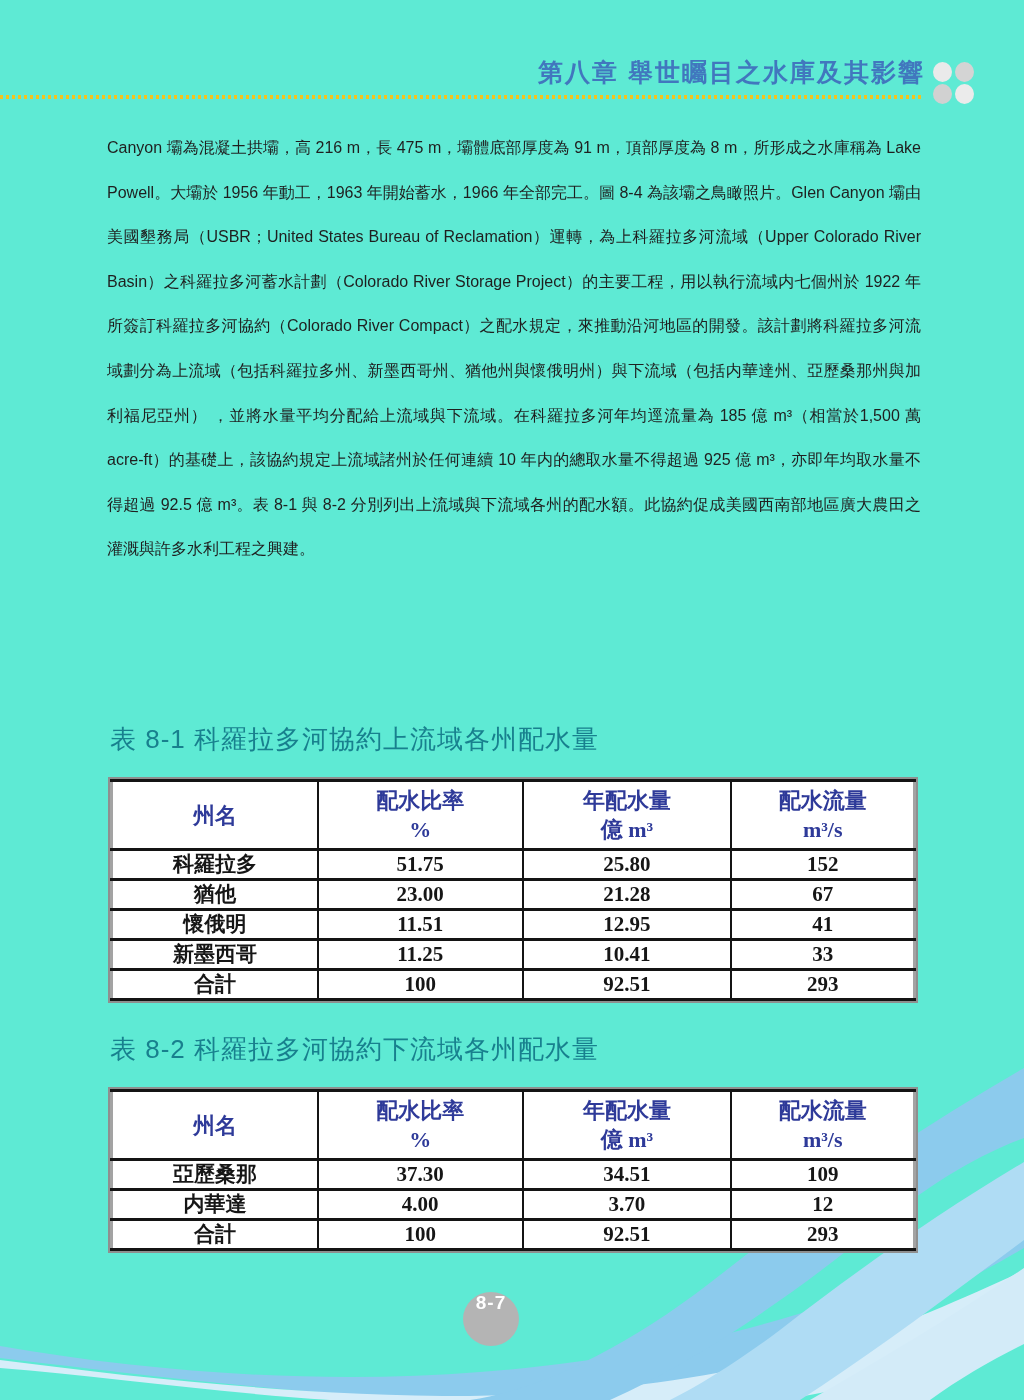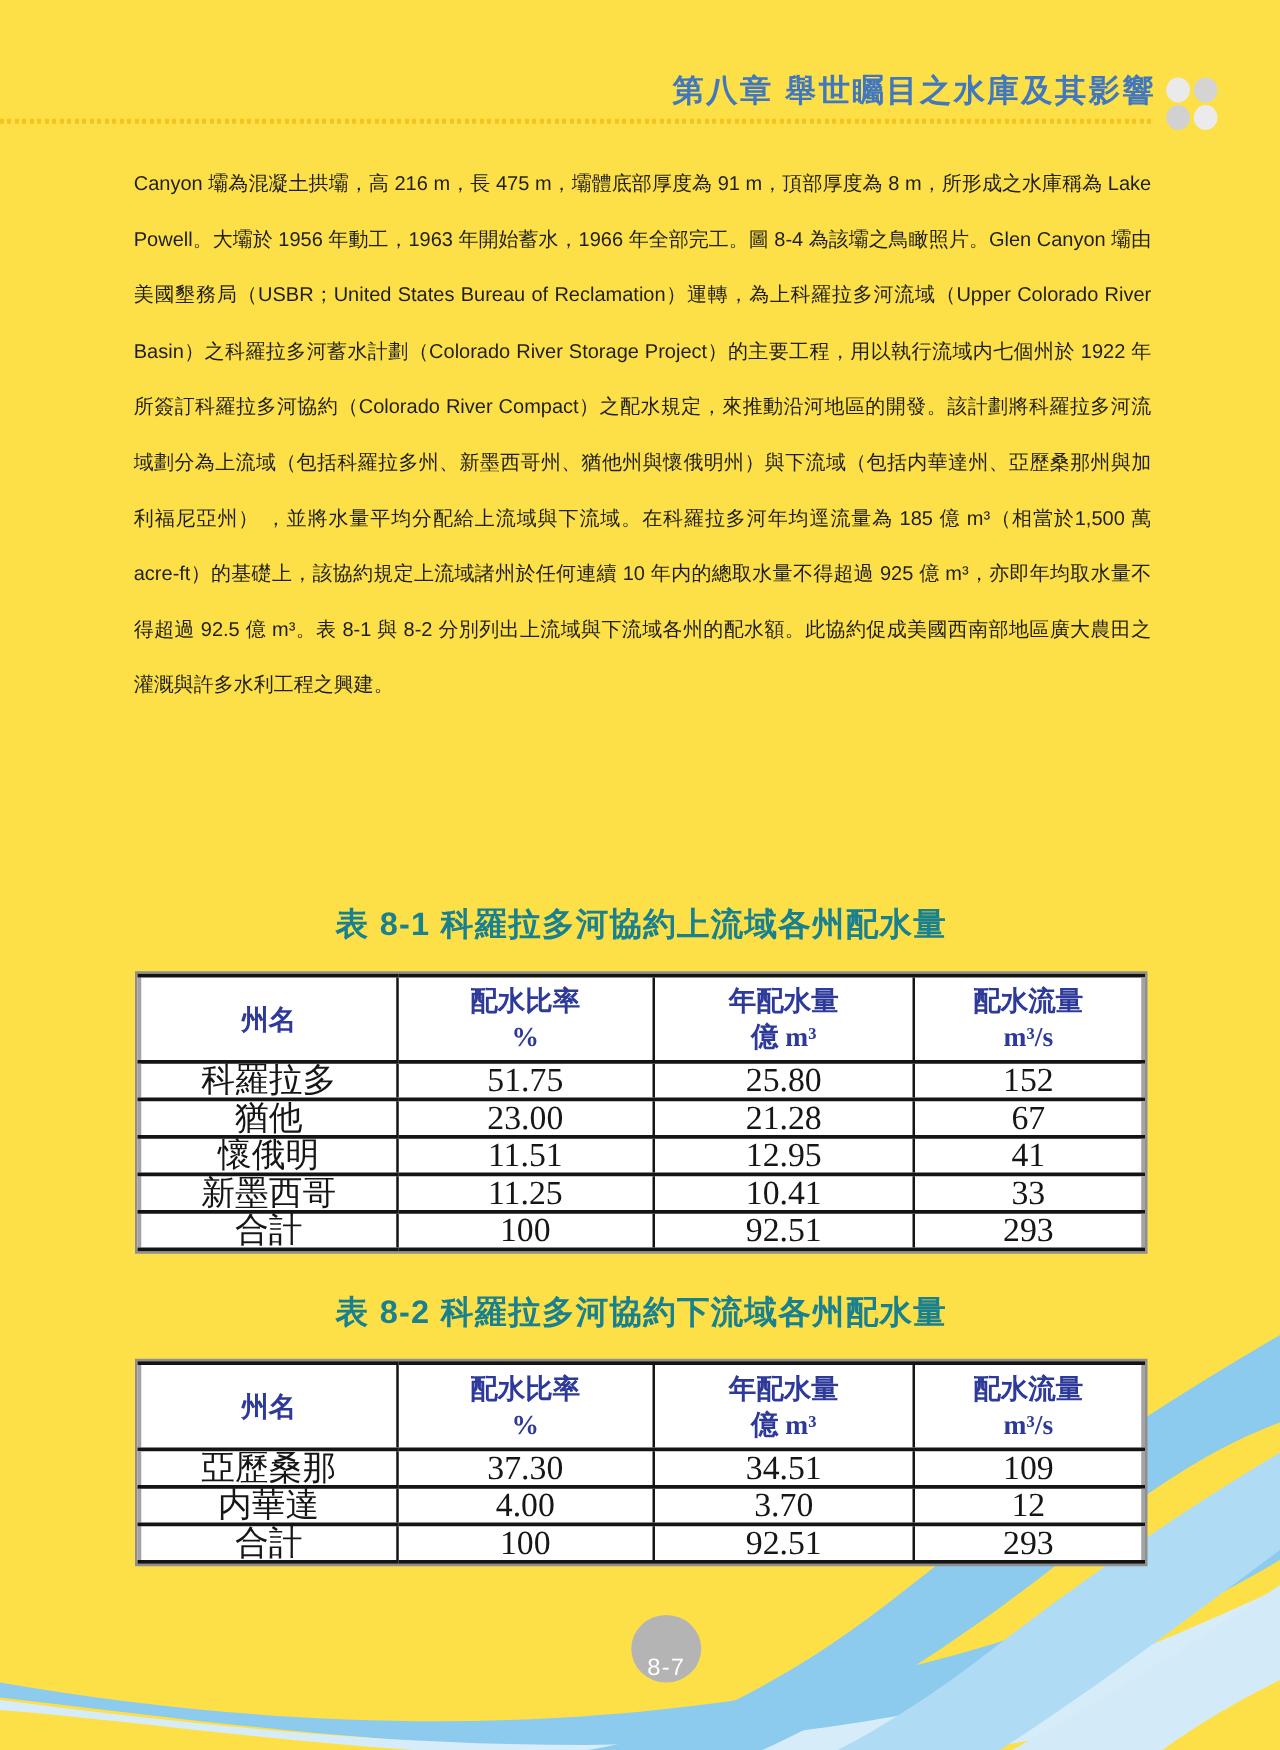--- a/index.html
+++ b/index.html
@@ -1,17 +1,17 @@
 <!DOCTYPE html>
 <html><head>
 <meta charset="utf-8">
 <style>
   html,body { margin:0; padding:0; background:#ffffff; }
   .page {
-    position:relative; width:1024px; height:1400px; background:#fde047;
+    position:relative; width:1024px; height:1400px; background:#5eead4;
     overflow:hidden; font-family:"Liberation Sans", sans-serif;
   }
   .waves { position:absolute; left:0; top:0; width:1024px; height:1400px; z-index:0; }
 
   
   .chapter-title {
     position:absolute; top:56px; right:99px; z-index:2;
     font-size:25px; font-weight:bold; color:#4177BE; letter-spacing:2px;
     white-space:nowrap;
   }
@@ -32,21 +32,21 @@
   
   .body-text {
     position:absolute; left:107px; top:126px; width:814px; z-index:1; margin:0;
     font-size:16px; line-height:44.6px; color:#1f1f1f;
     text-align:justify; text-justify:inter-ideograph;
   }
 
   
   .table-title {
     position:absolute; left:110px; width:806px; z-index:1; margin:0;
-    text-align:center; font-size:26px; font-weight:bold; color:#18808E;
+    font-size:26px; font-weight:normal; color:#18808E;
     letter-spacing:1px;
   }
   .title-1 { top:722px; }
   .title-2 { top:1032px; }
 
   
   .data-table {
     position:absolute; left:110px; width:806px; z-index:1;
     border-collapse:collapse; table-layout:fixed; background:#ffffff;
     border:3px solid #a3a3a3; box-shadow:0 0 0 2px #8f8f8f;
@@ -59,30 +59,30 @@
   .data-table col.c3 { width:26.0%; }
   .data-table col.c4 { width:22.8%; }
   .data-table th, .data-table td {
     border:2px solid #141414; border-top-width:3px; border-bottom-width:3px;
     text-align:center; vertical-align:middle; padding:0;
   }
   .data-table thead th {
     height:66px; color:#2E3A99; font-weight:bold; font-size:22px; line-height:29px;
   }
   .data-table tbody td {
-    height:27px; font-size:27px; line-height:25px; color:#161616; font-weight:normal;
+    height:27px; font-size:21px; line-height:25px; color:#161616; font-weight:bold;
   }
   .th-line:empty { display:none; }
 
   
   .page-badge {
-    position:absolute; left:505px; top:1292px; width:56px; height:54px; z-index:2;
+    position:absolute; left:463px; top:1292px; width:56px; height:54px; z-index:2;
     background:#B4B4B4; border-radius:50%;
-    display:flex; align-items:flex-end; justify-content:center;
-    color:#ffffff; font-size:19px; letter-spacing:1px;
+    display:flex; align-items:flex-start; justify-content:center;
+    color:#ffffff; font-size:19px; letter-spacing:1px;font-weight:bold;
   }
 </style>
 </head>
 <body>
 
 <div class="page">
 
   <svg class="waves" viewBox="0 0 1024 1400" aria-hidden="true">
     <path fill="#8CCBED" d="M 0 1346 C 160 1374 330 1384 480 1372 C 640 1360 780 1326 890 1282 C 940 1262 990 1238 1024 1218 L 1024 1248 C 970 1280 900 1314 820 1344 C 700 1388 560 1404 420 1398 C 270 1392 120 1372 0 1358 Z"></path>
     <path fill="#D6EDF9" d="M 0 1360 C 140 1378 300 1396 470 1396 C 650 1394 810 1362 930 1312 C 965 1297 1000 1282 1024 1270 L 1024 1332 C 950 1362 870 1386 780 1400 L 330 1400 C 210 1392 100 1376 0 1368 Z"></path>

